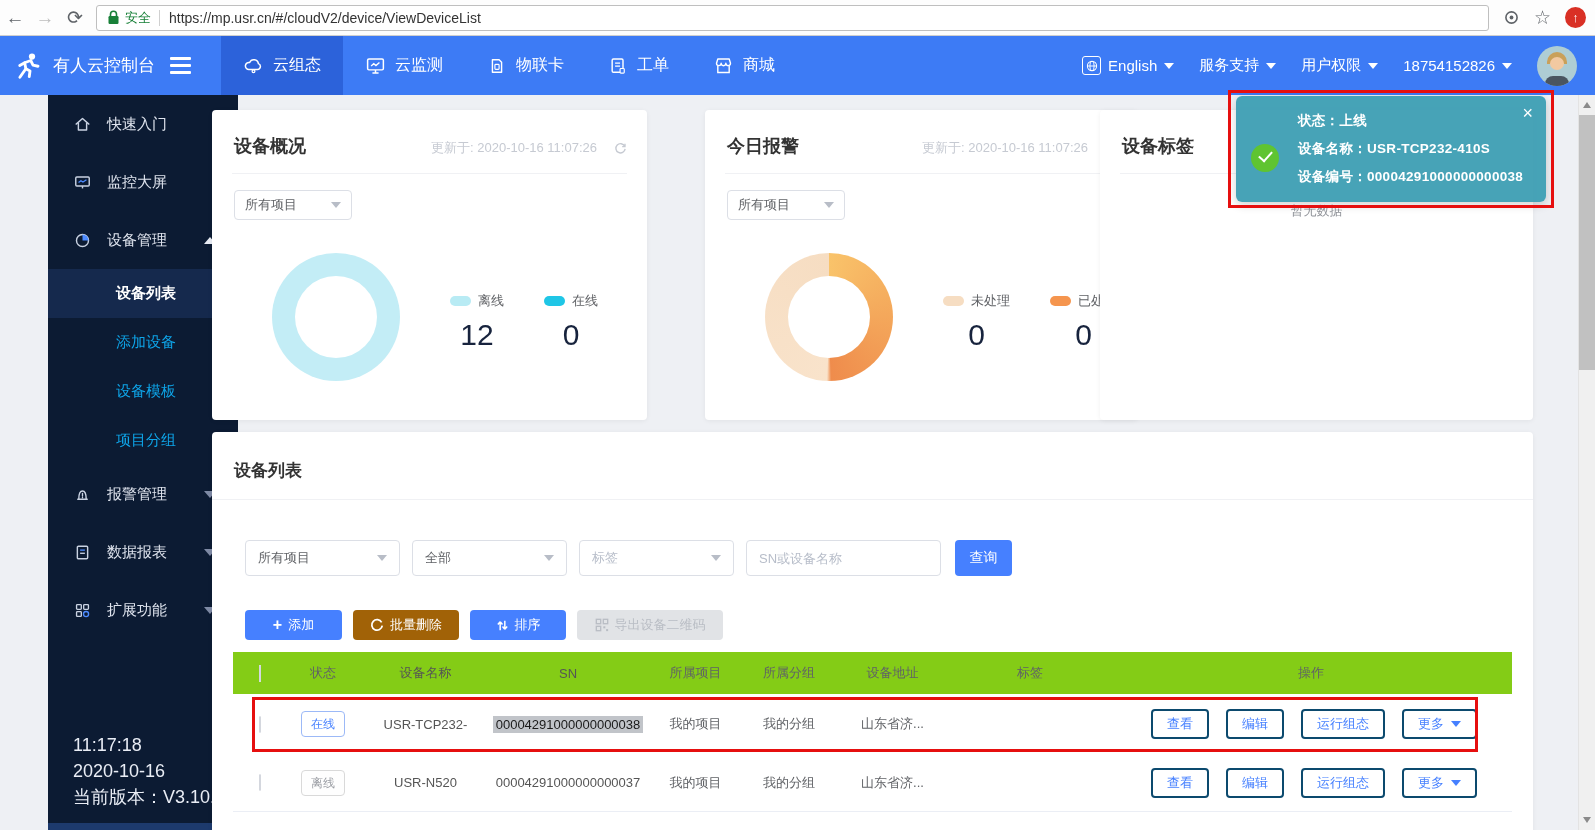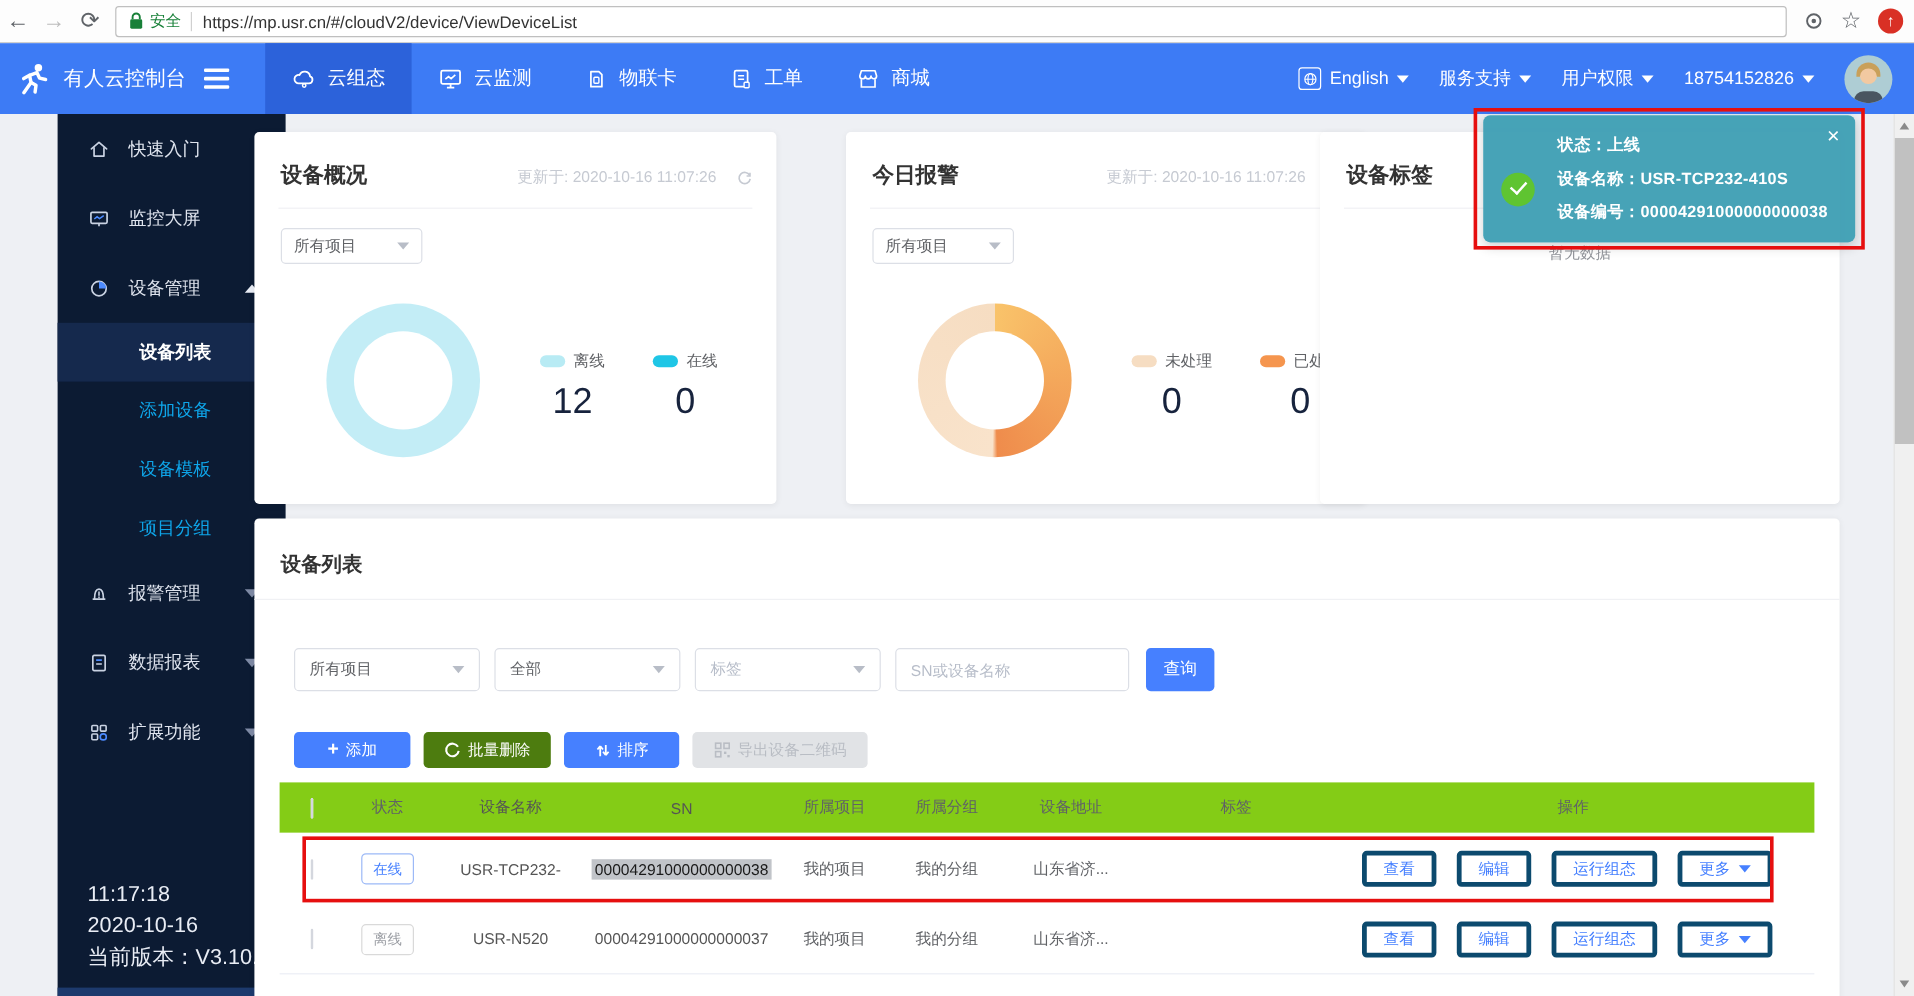--- a/index.html
+++ b/index.html
@@ -95,21 +95,21 @@
   .f-input { left:534px; width:195px; }
   .f-input input { border:none; outline:none; width:100%; font-size:13px; color:#333;
     font-family:"Liberation Sans","DejaVu Sans",sans-serif; }
   .f-input input::placeholder { color:#b7bdc9; }
   .query-btn { position:absolute; left:743px; top:108px; width:57px; height:36px; background:#4680ff;
     color:#fff; font-size:14px; border:none; border-radius:4px; cursor:pointer; }
   .act-btn { position:absolute; top:178px; height:30px; border:none; border-radius:4px; color:#fff;
     font-size:13px; display:flex; align-items:center; justify-content:center; gap:6px; cursor:pointer;
     font-family:"Liberation Sans","DejaVu Sans",sans-serif; }
   #btn-add { left:33px; width:97px; background:#4680ff; }
-  #btn-del { left:141px; width:106px; background:#4d7c0f; }
+  #btn-del { left:141px; width:106px; background:#a16207; }
   #btn-sort { left:258px; width:96px; background:#4680ff; }
   #btn-qr { left:365px; width:146px; background:#e1e3e6; color:#b9bdc4; cursor:not-allowed; }
   .plus-ico::before { content:"+"; font-size:16px; font-weight:bold; }
 
   .thead { position:absolute; left:21px; top:220px; width:1279px; height:42px; background:#84cc16;
     display:flex; align-items:center; font-size:13px; color:#606266; }
   .trow { position:absolute; left:21px; width:1279px; display:flex; align-items:center;
     font-size:13px; color:#606266; background:#fff; }
   #row1 { top:262px; height:60px; }
   #row2 { top:322px; height:58px; border-bottom:1px solid #ebeef5; }
@@ -122,21 +122,21 @@
   .c-address { width:115px; text-align:center; }
   .c-tag { width:160px; padding-left:67px; }
   .c-actions { flex:1; text-align:center; }
   .checkbox { width:15px; height:15px; border:1px solid #d4d7de; border-radius:2px; background:#fff; cursor:pointer; }
   .badge { display:inline-block; width:44px; height:26px; line-height:24px; border-radius:4px;
     font-size:12px; text-align:center; cursor:pointer; }
   .badge.online { color:#4680ff; border:1px solid #9cb9f7; background:#fff; }
   .badge.offline { color:#9a9da3; border:1px solid #d9d9d9; background:#fefefe; }
   .sn-sel { background:#c1c4c9; color:#1a1a1a; padding:1px 3px; }
   .row-actions { margin-left:auto; display:flex; gap:17px; padding-right:35px; }
-  .row-btn { height:30px; border:4px solid #0c4a6e; border-radius:4px; background:#fff; color:#4680ff;
+  .row-btn { height:30px; border:2px solid #0c4a6e; border-radius:4px; background:#fff; color:#4680ff;
     font-size:13px; padding:0 14px; display:flex; align-items:center; gap:7px; cursor:pointer;
     font-family:"Liberation Sans","DejaVu Sans",sans-serif; }
   .caret-b { width:0; height:0; border-left:5px solid transparent; border-right:5px solid transparent;
     border-top:6px solid #4680ff; }
 
   
   .scrollbar { position:absolute; right:0; top:95px; width:17px; height:735px; background:#f0f0f0;
     border-left:1px solid #e3e3e3; }
   .sb-thumb { position:absolute; top:20px; left:0; width:16px; height:255px; background:#c1c1c1; cursor:grab; }
   .sb-arrow { position:absolute; left:4px; width:0; height:0; border-left:4.5px solid transparent;

